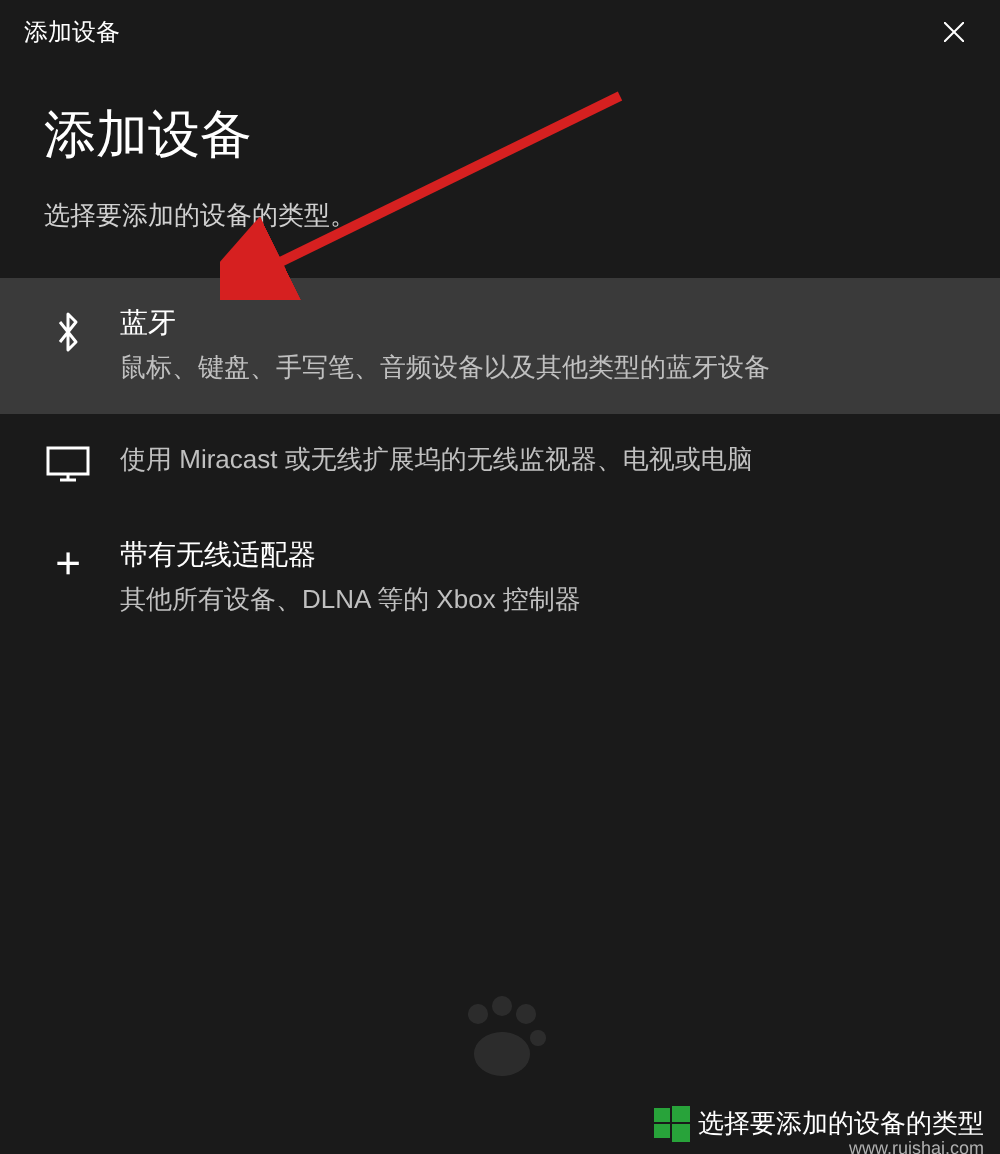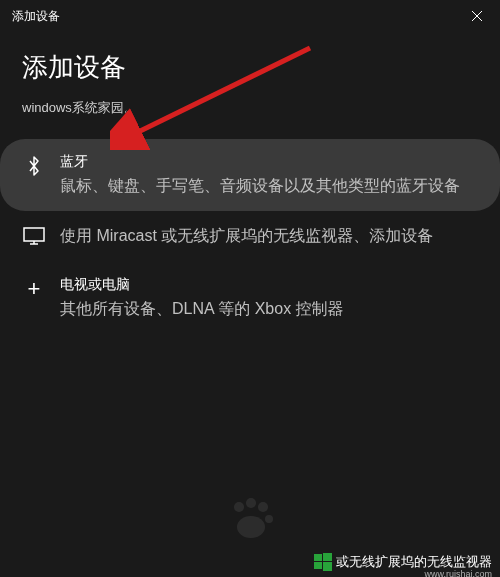--- a/index.html
+++ b/index.html
@@ -59,21 +59,20 @@
       margin-right: -22px;
     }
     .option {
       display: flex;
       align-items: flex-start;
       padding: 14px 22px;
       cursor: pointer;
     }
     .option.highlighted {
       background: #3a3a3a;
-      border-radius: 25px;
     }
     .option-icon {
       width: 24px;
       display: flex;
       align-items: center;
       justify-content: center;
       margin-right: 14px;
       margin-top: 2px;
       flex-shrink: 0;
     }
@@ -83,21 +82,21 @@
     }
     .option-text {
       flex: 1;
     }
     .option-title {
       font-size: 14px;
       color: #ffffff;
       margin-bottom: 4px;
     }
     .option-desc {
-      font-size: 16px;
+      font-size: 13px;
       color: #c0c0c0;
       line-height: 1.4;
     }
     .arrow-overlay {
       position: absolute;
       top: 40px;
       left: 110px;
       pointer-events: none;
       z-index: 100;
     }
@@ -146,21 +145,21 @@
   <div class="close-btn">
     <svg viewBox="0 0 10 10">
       <line x1="0" y1="0" x2="10" y2="10" stroke="#ffffff" stroke-width="1"></line>
       <line x1="10" y1="0" x2="0" y2="10" stroke="#ffffff" stroke-width="1"></line>
     </svg>
   </div>
 </div>
 
 <div class="content">
   <h1 class="page-title">添加设备</h1>
-  <div class="subtitle">windows系统家园。</div>
+  <div class="subtitle">选择要添加的设备的类型。</div>
 
   <div class="options">
 
     <div class="option highlighted">
       <div class="option-icon">
         <svg width="16" height="22" viewBox="0 0 16 22">
           <path d="M4 6 L12 16 L8 20 L8 2 L12 6 L4 16" stroke="#ffffff" stroke-width="1.5" fill="none" stroke-linejoin="round"></path>
         </svg>
       </div>
       <div class="option-text">
@@ -171,30 +170,30 @@
 
     <div class="option">
       <div class="option-icon">
         <svg width="22" height="18" viewBox="0 0 22 18">
           <rect x="1" y="1" width="20" height="13" stroke="#ffffff" stroke-width="1.5" fill="none"></rect>
           <line x1="7" y1="17" x2="15" y2="17" stroke="#ffffff" stroke-width="1.5"></line>
           <line x1="11" y1="14" x2="11" y2="17" stroke="#ffffff" stroke-width="1.5"></line>
         </svg>
       </div>
       <div class="option-text">
-        <div class="option-desc">使用 Miracast 或无线扩展坞的无线监视器、添加设备</div>
+        <div class="option-desc">使用 Miracast 或无线扩展坞的无线监视器、电视或电脑</div>
       </div>
     </div>
 
     <div class="option">
       <div class="option-icon">
         <span class="plus-icon">+</span>
       </div>
       <div class="option-text">
-        <div class="option-title">电视或电脑</div>
+        <div class="option-title">带有无线适配器</div>
         <div class="option-desc">其他所有设备、DLNA 等的 Xbox 控制器</div>
       </div>
     </div>
 
   </div>
 </div>
 
 <svg class="arrow-overlay" width="210" height="110" viewBox="0 0 210 110">
   <defs>
     <marker id="arrowhead" markerWidth="12" markerHeight="10" refX="2" refY="5" orient="auto">
@@ -212,15 +211,15 @@
   <ellipse cx="26" cy="32" rx="14" ry="11" fill="#ffffff"></ellipse>
 </svg>
 
 <div class="watermark">
   <svg class="watermark-logo" viewBox="0 0 18 18">
     <rect x="0" y="1" width="8" height="7" fill="#28a33a"></rect>
     <rect x="9" y="0" width="9" height="8" fill="#28a33a"></rect>
     <rect x="0" y="9" width="8" height="7" fill="#28a33a"></rect>
     <rect x="9" y="9" width="9" height="9" fill="#28a33a"></rect>
   </svg>
-  <span class="watermark-text">或无线扩展坞的无线监视器</span>
+  <span class="watermark-text">选择要添加的设备的类型</span>
   <span class="watermark-sub">www.ruishai.com</span>
 </div>
 
 </body></html>

